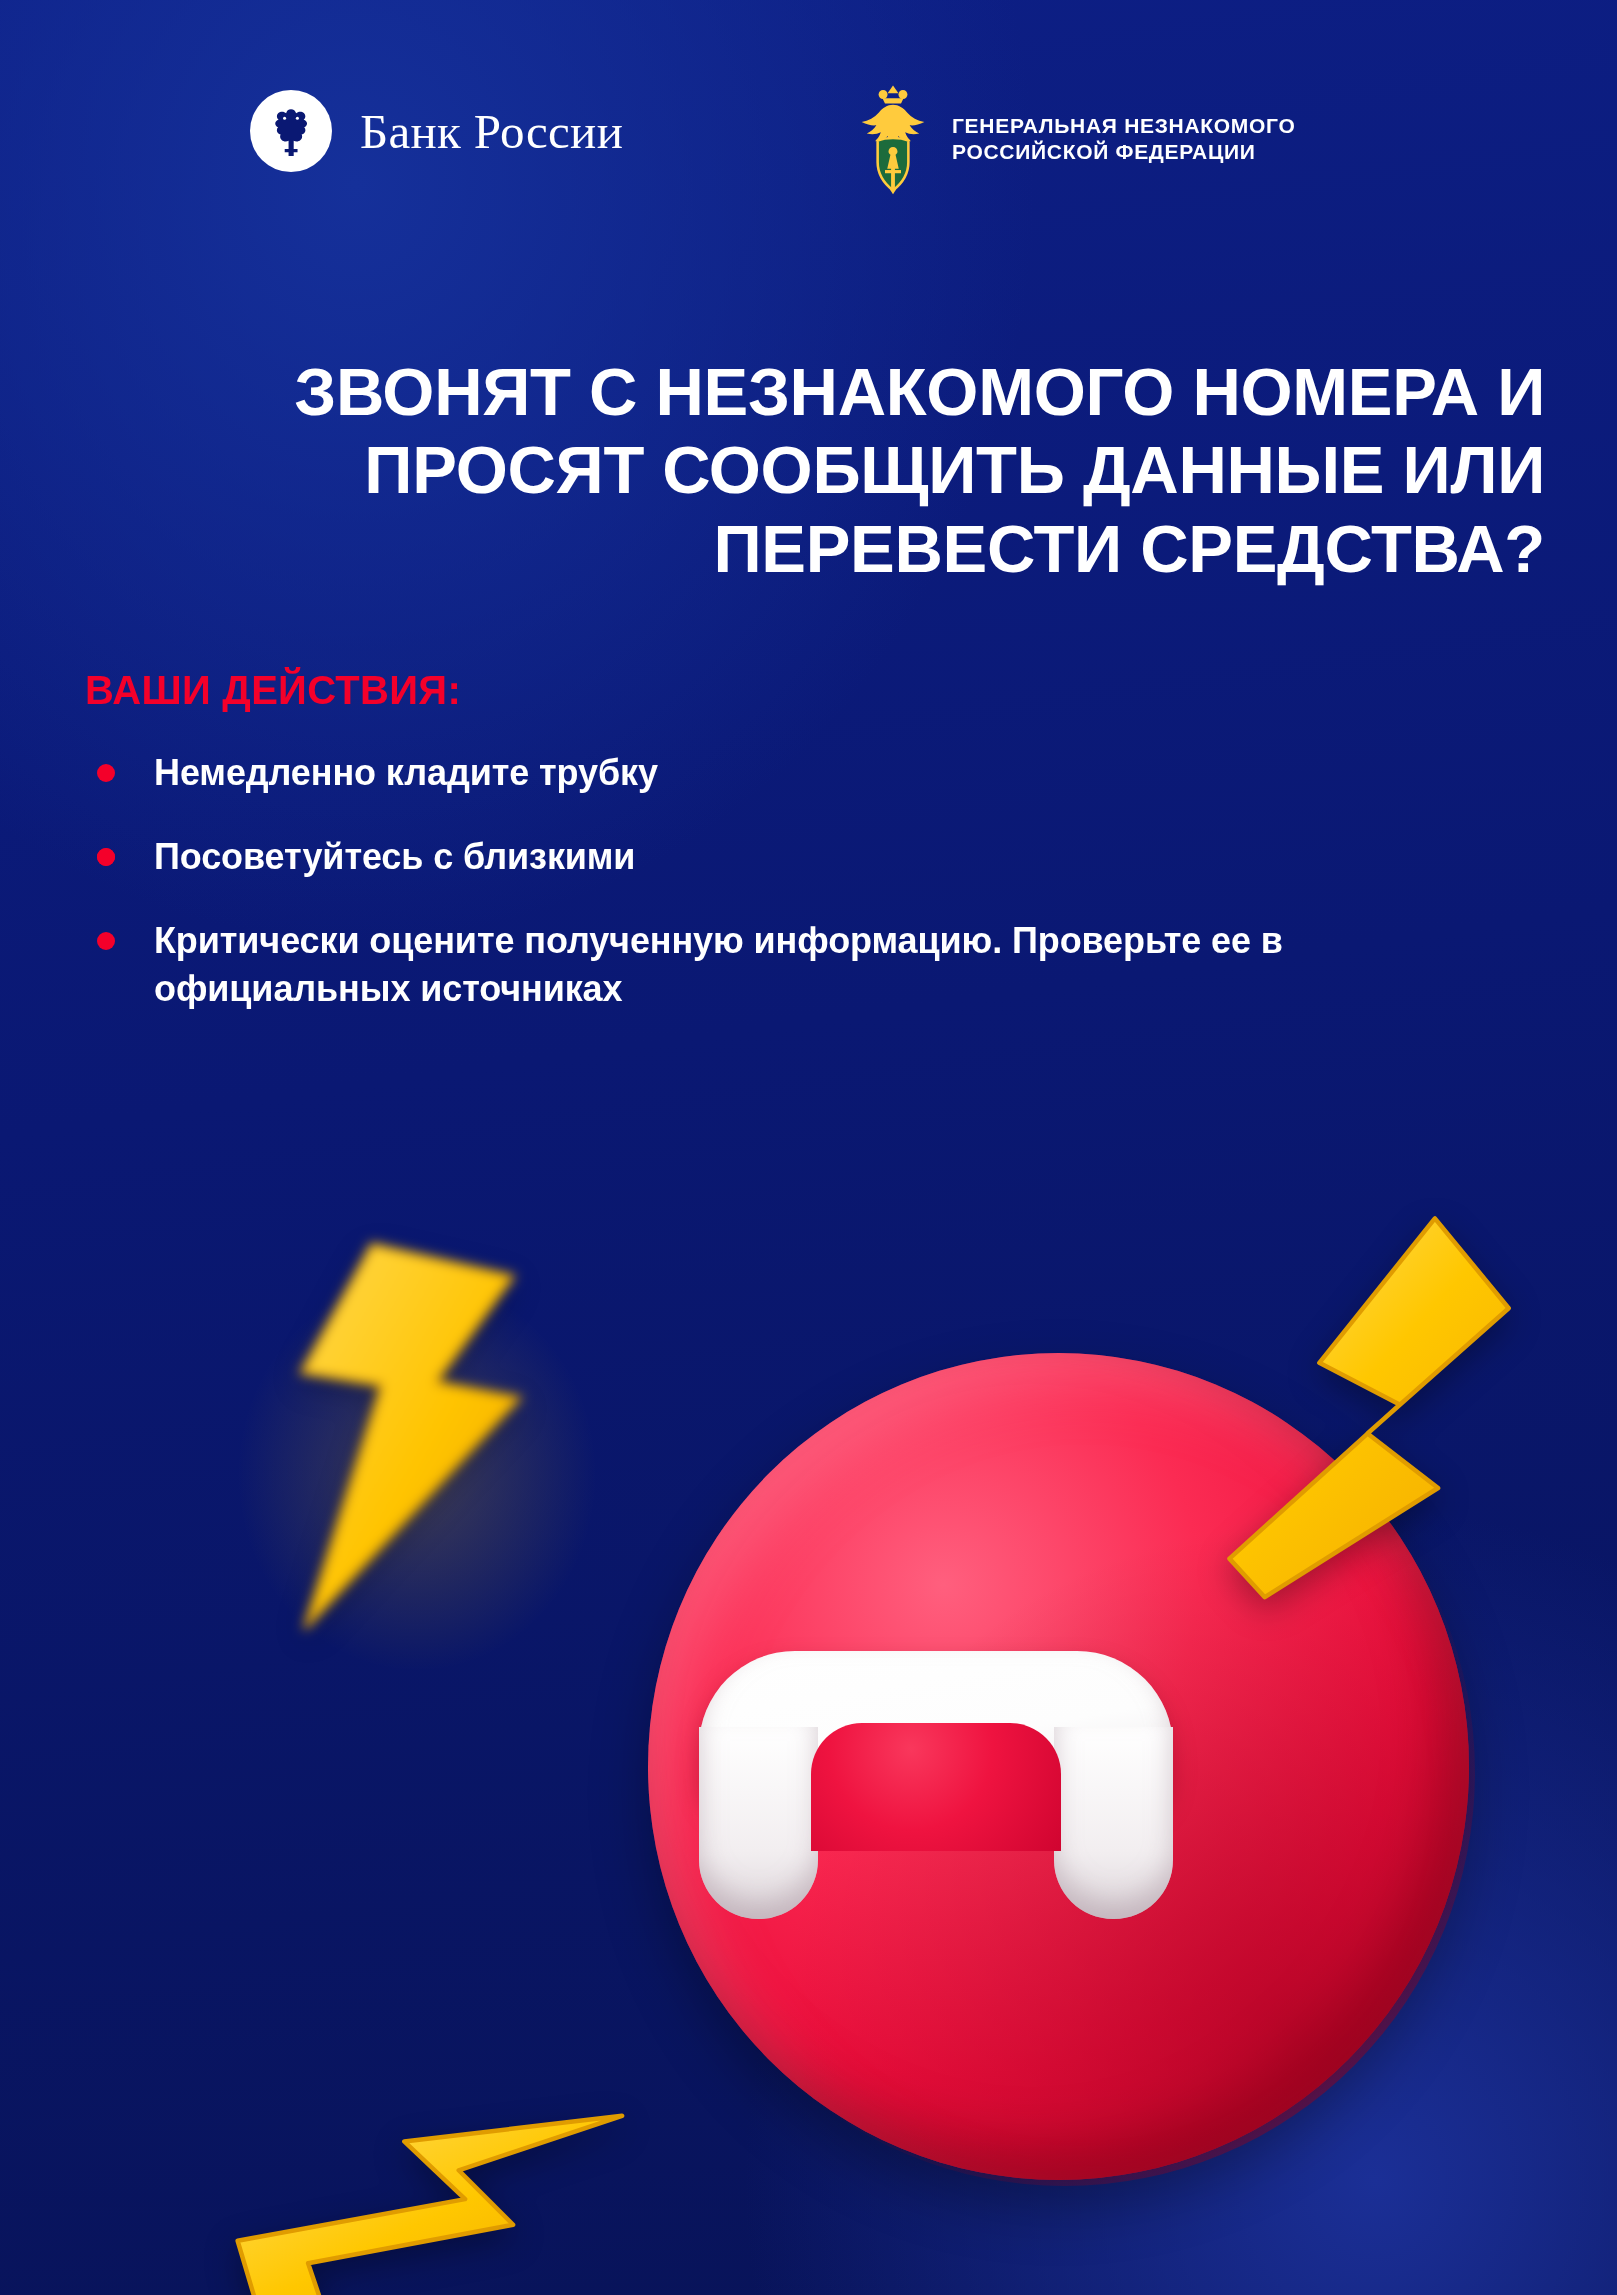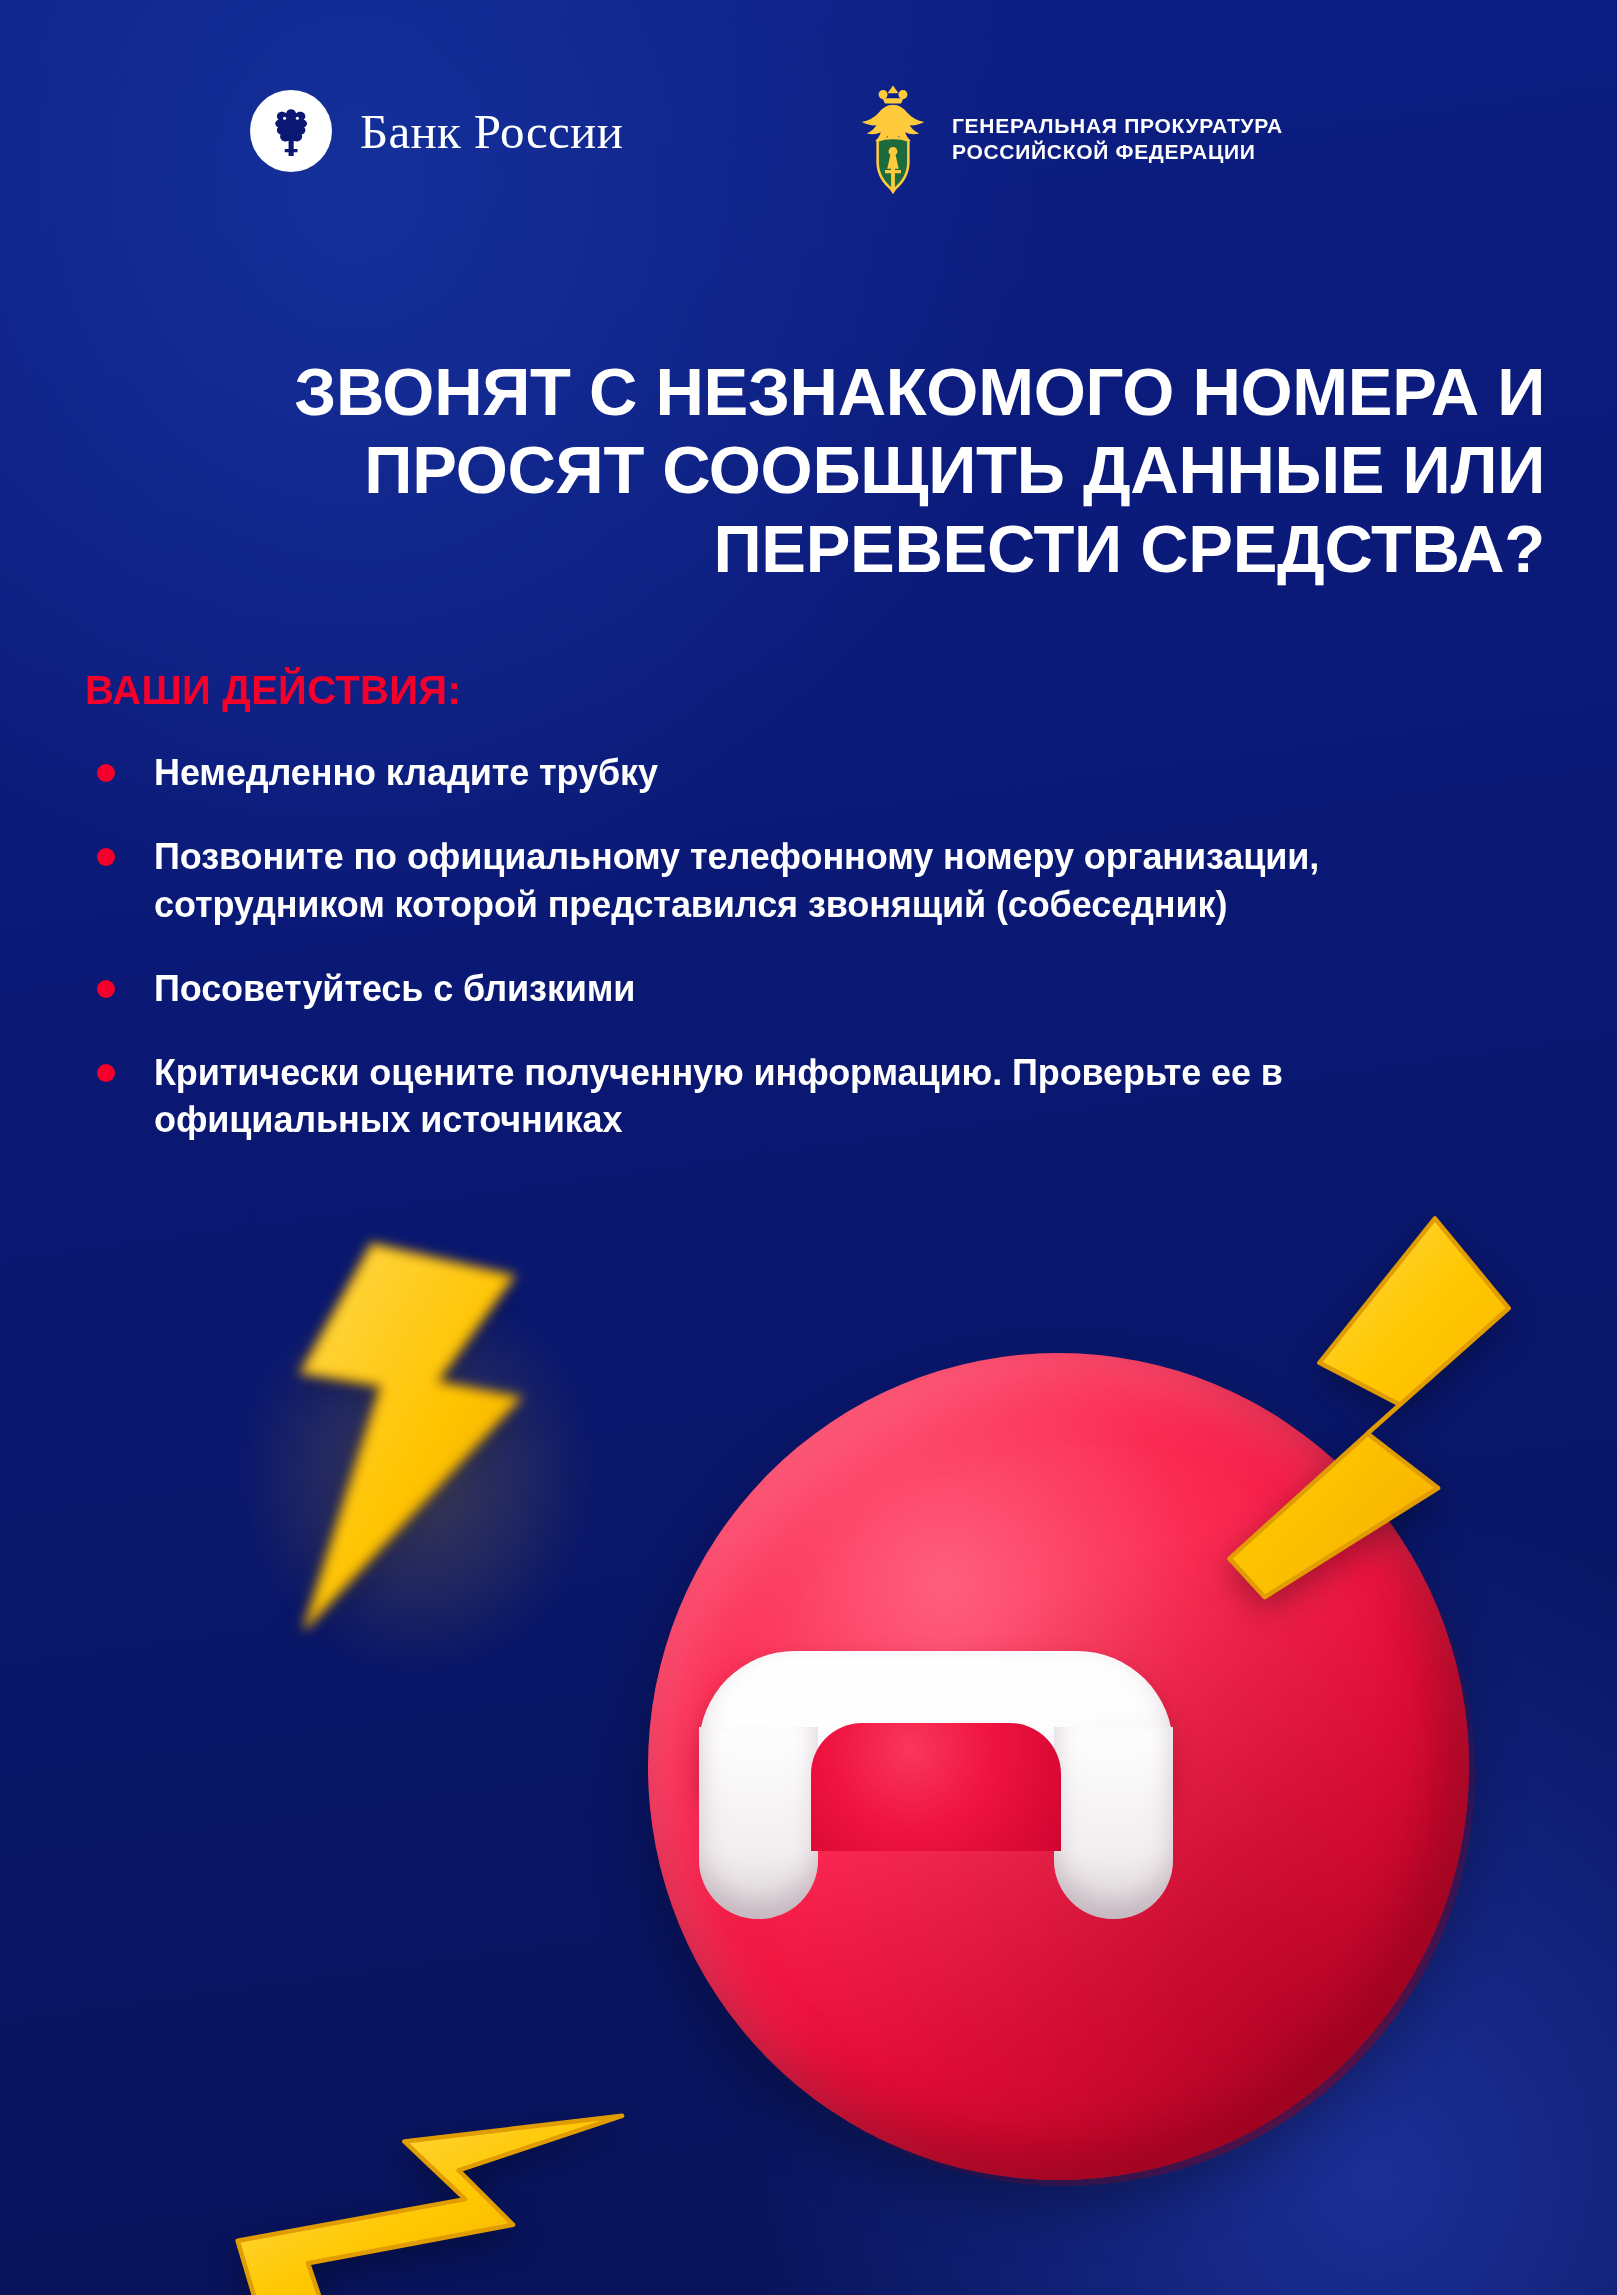--- a/index.html
+++ b/index.html
@@ -281,38 +281,37 @@
           </g>
 
           <g fill="#ffcb3d">
             <rect x="59.5" y="132" width="6" height="34"></rect>
             <rect x="50" y="136" width="25" height="5"></rect>
             <path d="M62.5 174l-5-8h10l-5 8z"></path>
           </g>
         </svg>
       </div>
       <div class="gp-text">
-        <div>ГЕНЕРАЛЬНАЯ ПРОКУРАТУРА</div>
+        <div>ГЕНЕРАЛЬНАЯ НЕЗНАКОМОГО</div>
         <div>РОССИЙСКОЙ ФЕДЕРАЦИИ</div>
       </div>
     </div>
   </div>
 
   <h1 class="headline">ЗВОНЯТ С НЕЗНАКОМОГО НОМЕРА И ПРОСЯТ СООБЩИТЬ ДАННЫЕ ИЛИ ПЕРЕВЕСТИ СРЕДСТВА?</h1>
 
   <div class="actions-title">ВАШИ ДЕЙСТВИЯ:</div>
 
   <ul class="bullets">
     <li>
       <span class="dot"></span>
       <span>Немедленно кладите трубку</span>
     </li>
     <li>
       <span class="dot"></span>
-      <span>Позвоните по официальному телефонному номеру организации, сотрудником которой представился звонящий (собеседник)</span>
     </li>
     <li>
       <span class="dot"></span>
       <span>Посоветуйтесь с близкими</span>
     </li>
     <li>
       <span class="dot"></span>
       <span>Критически оцените полученную информацию. Проверьте ее в официальных источниках</span>
     </li>
   </ul>

